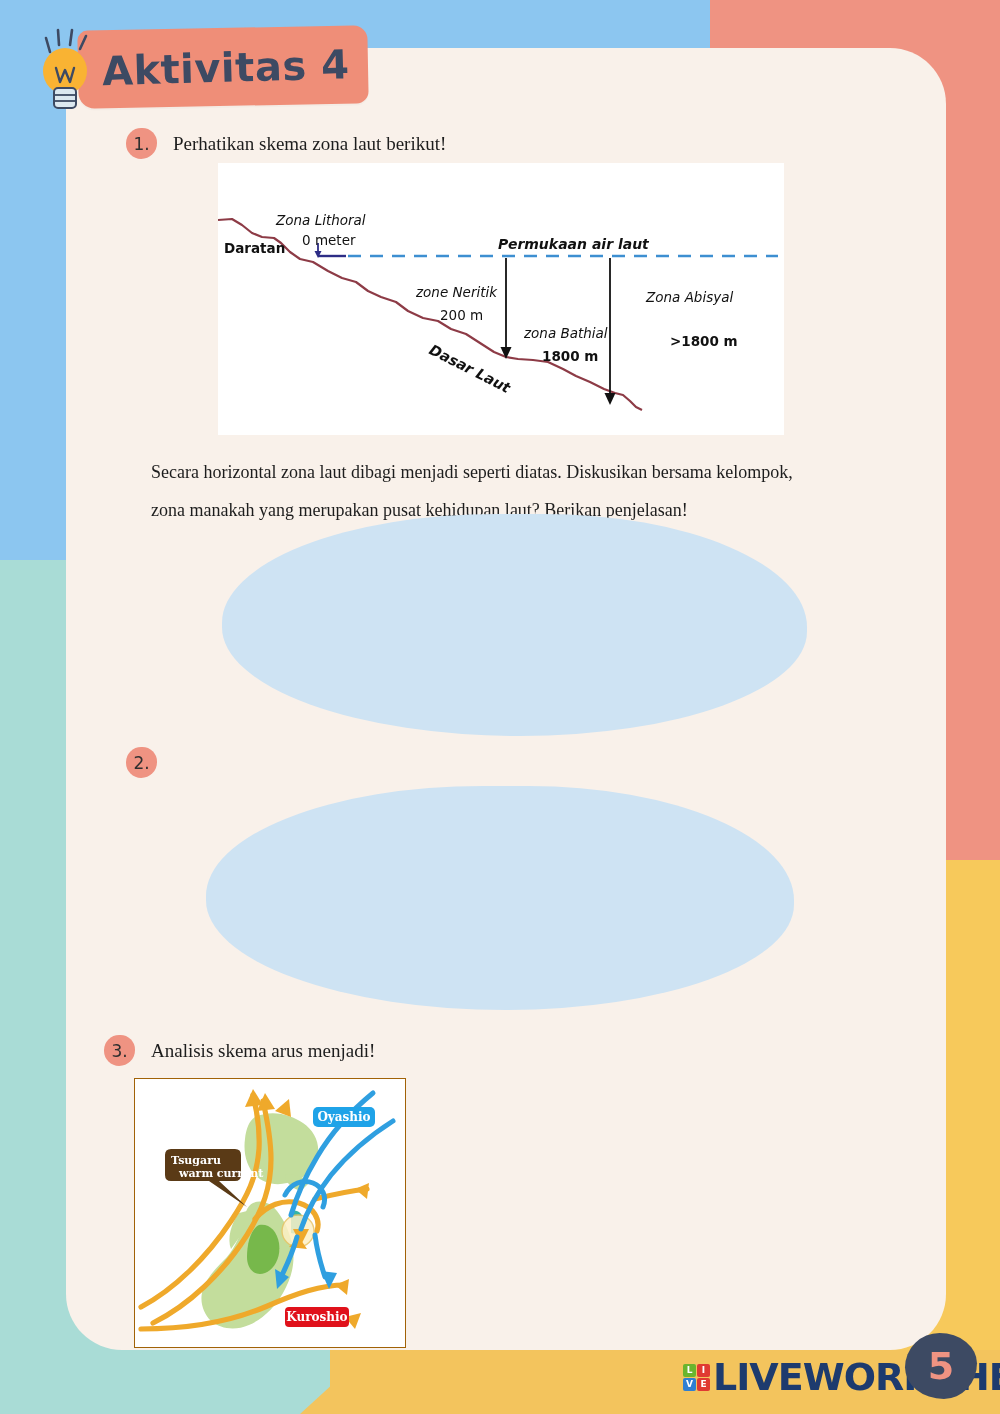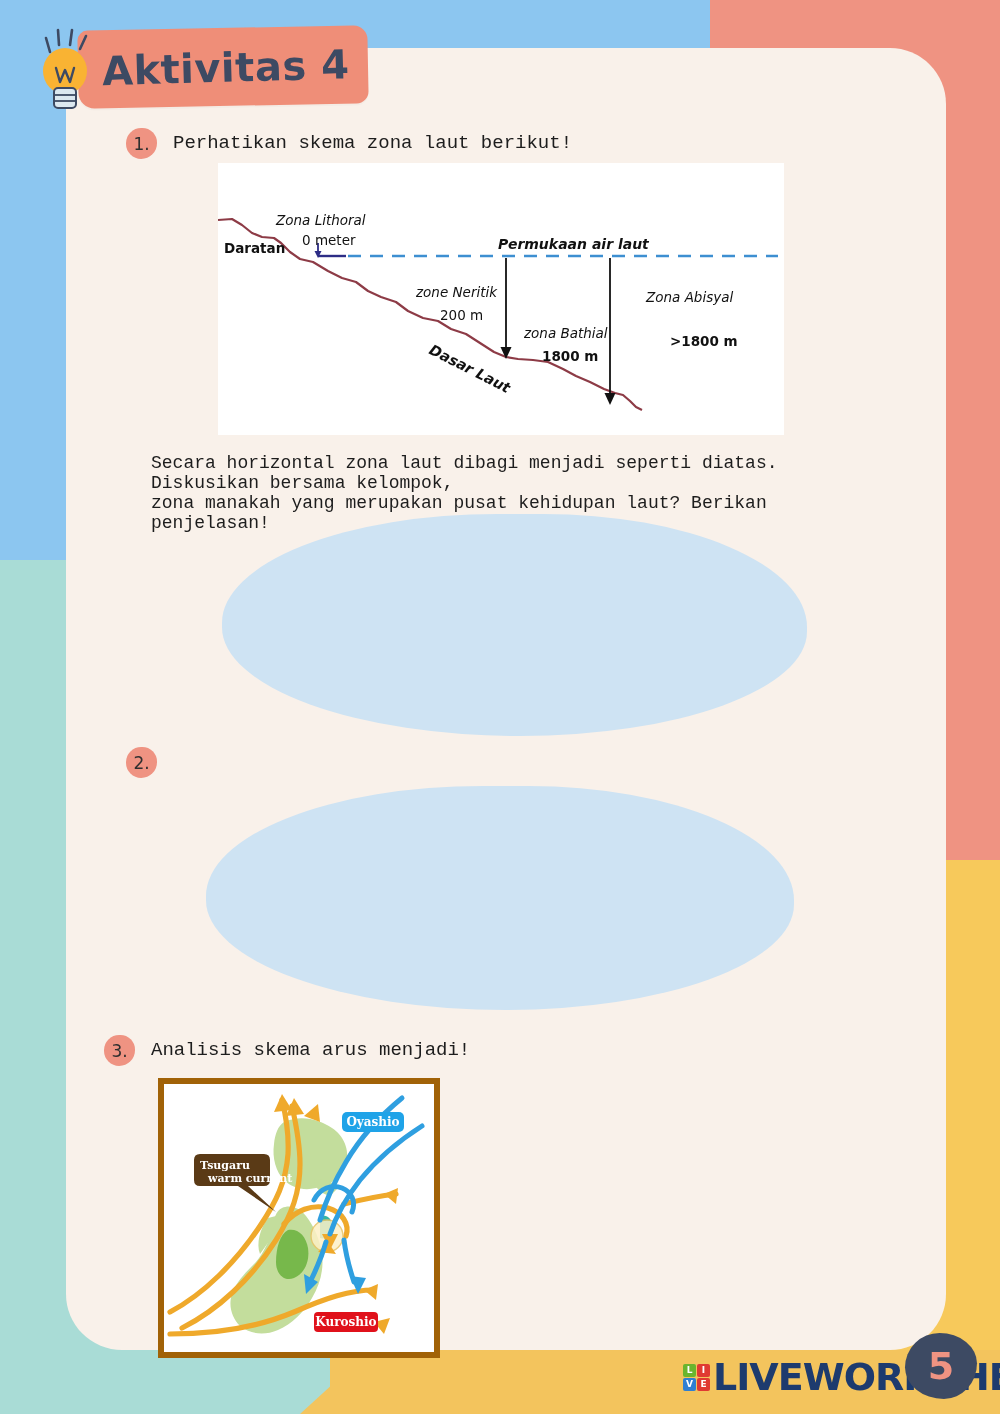--- a/index.html
+++ b/index.html
@@ -43,43 +43,43 @@
   .qrow{position:absolute;display:flex;align-items:flex-start;}
   .badge{
     width:31px;height:31px;border-radius:50% 48% 52% 50%;
     background:#ef9382;color:#2f2f2f;
     font-family:"DejaVu Sans",sans-serif;
     font-size:17px;display:flex;align-items:center;justify-content:center;
     flex:0 0 auto;
   }
   .qtext{
     margin-left:16px;font-size:19px;color:#1d1d1d;
-    font-family:Liberation Mono, monospace;line-height:31px;white-space:nowrap;
+    font-family:Liberation Serif, serif;line-height:31px;white-space:nowrap;
   }
 
   
   .para{
     position:absolute;left:151px;top:453px;width:700px;
-    font-family:Liberation Mono, monospace;
-    font-size:18px;line-height:20px;color:#1d1d1d;
+    font-family:Liberation Serif, serif;
+    font-size:18px;line-height:38px;color:#1d1d1d;
   }
 
   
   .blob{
     position:absolute;background:#cee3f3;
     border-radius:48% 46% 50% 52% / 50% 52% 48% 50%;
   }
 
   
   .diagram{position:absolute;left:218px;top:163px;width:566px;height:272px;background:#ffffff;}
   .diagram svg{display:block;}
 
   
-  .mapbox{position:absolute;left:158px;top:1078px;width:270px;height:268px;
-    background:#ffffff;border:6px solid #a16207;text-align:right;}
+  .mapbox{position:absolute;left:134px;top:1078px;width:270px;height:268px;
+    background:#ffffff;border:1px solid #a16207;text-align:right;}
   .mapbox svg{display:block;}
 
   
   .lw-logo{position:absolute;left:683px;top:1358px;display:flex;align-items:center;}
   .lw-tiles{display:grid;grid-template-columns:13px 13px;grid-template-rows:13px 13px;gap:1px;margin-right:3px;}
   .lw-tile{display:flex;align-items:center;justify-content:center;
     font-family:"DejaVu Sans",sans-serif;font-size:9px;font-weight:bold;color:#ffffff;border-radius:2px;}
   .lw-word{font-family:"DejaVu Sans",sans-serif;font-size:38px;font-weight:bold;
     color:#1d3b6e;letter-spacing:-1px;line-height:38px;}
   .page-badge{

